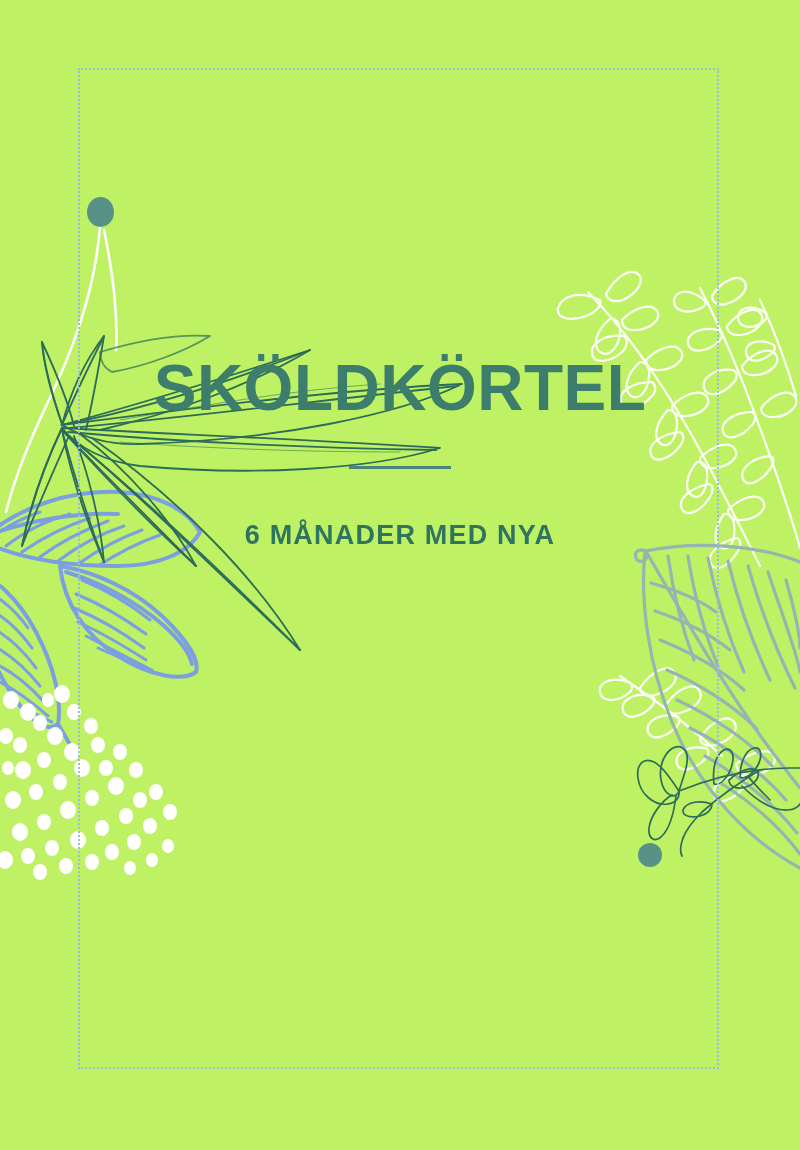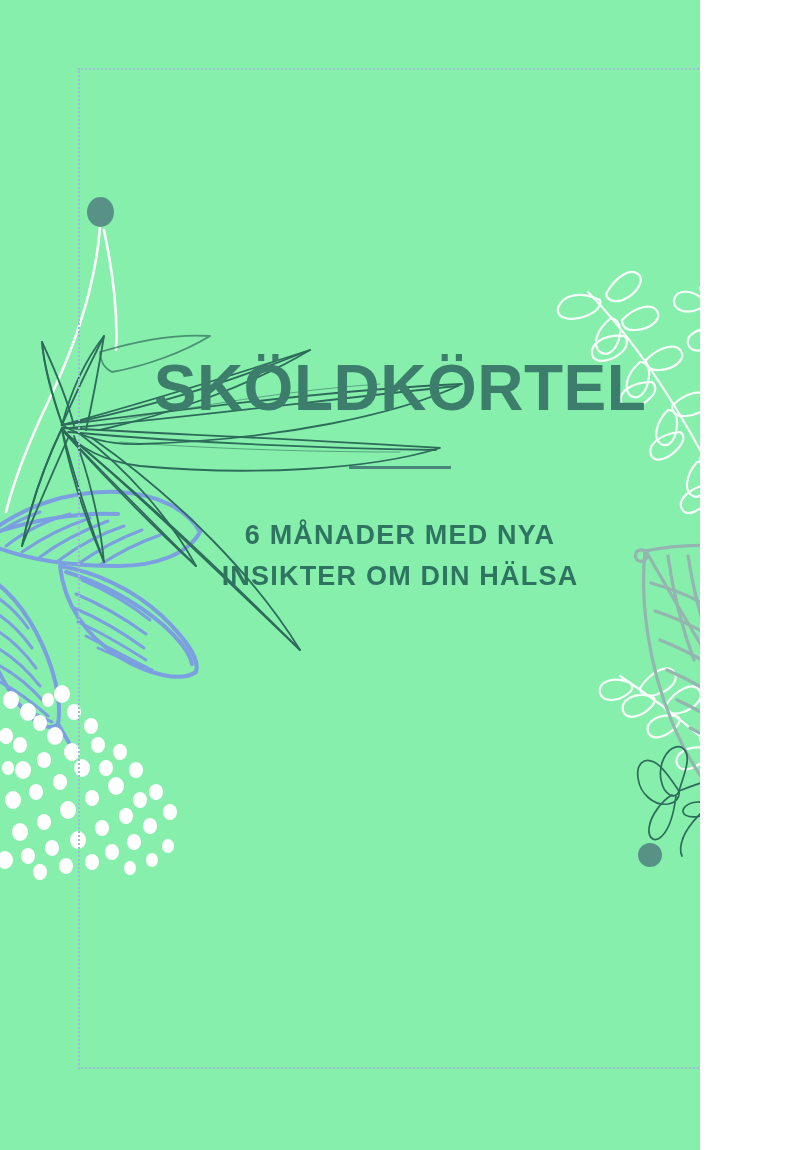--- a/index.html
+++ b/index.html
@@ -5,24 +5,24 @@
   html, body {
     margin: 0;
     padding: 0;
     background: #ffffff;
   }
   body {
     font-family: "Liberation Sans", sans-serif;
   }
   #cover {
     position: relative;
-    width: 700px;
+    width: 800px;
     height: 1150px;
     overflow: hidden;
-    background: #86efac;
+    background: #bef264;
   }
   .layer {
     position: absolute;
     top: 0;
     left: 0;
     width: 800px;
     height: 1150px;
     pointer-events: none;
   }
   
@@ -346,18 +346,17 @@
     <h1 id="title">
       <span class="tline">SKÖLDKÖRTEL</span>
     </h1>
 
     <div id="divider-wrap">
       <span id="divider"></span>
     </div>
 
     <h2 id="subtitle">
       <span class="sline">6 MÅNADER MED NYA</span>
-      <span class="sline">INSIKTER OM DIN HÄLSA</span>
     </h2>
 
   </div>
 
 </div>
 
 </body></html>

